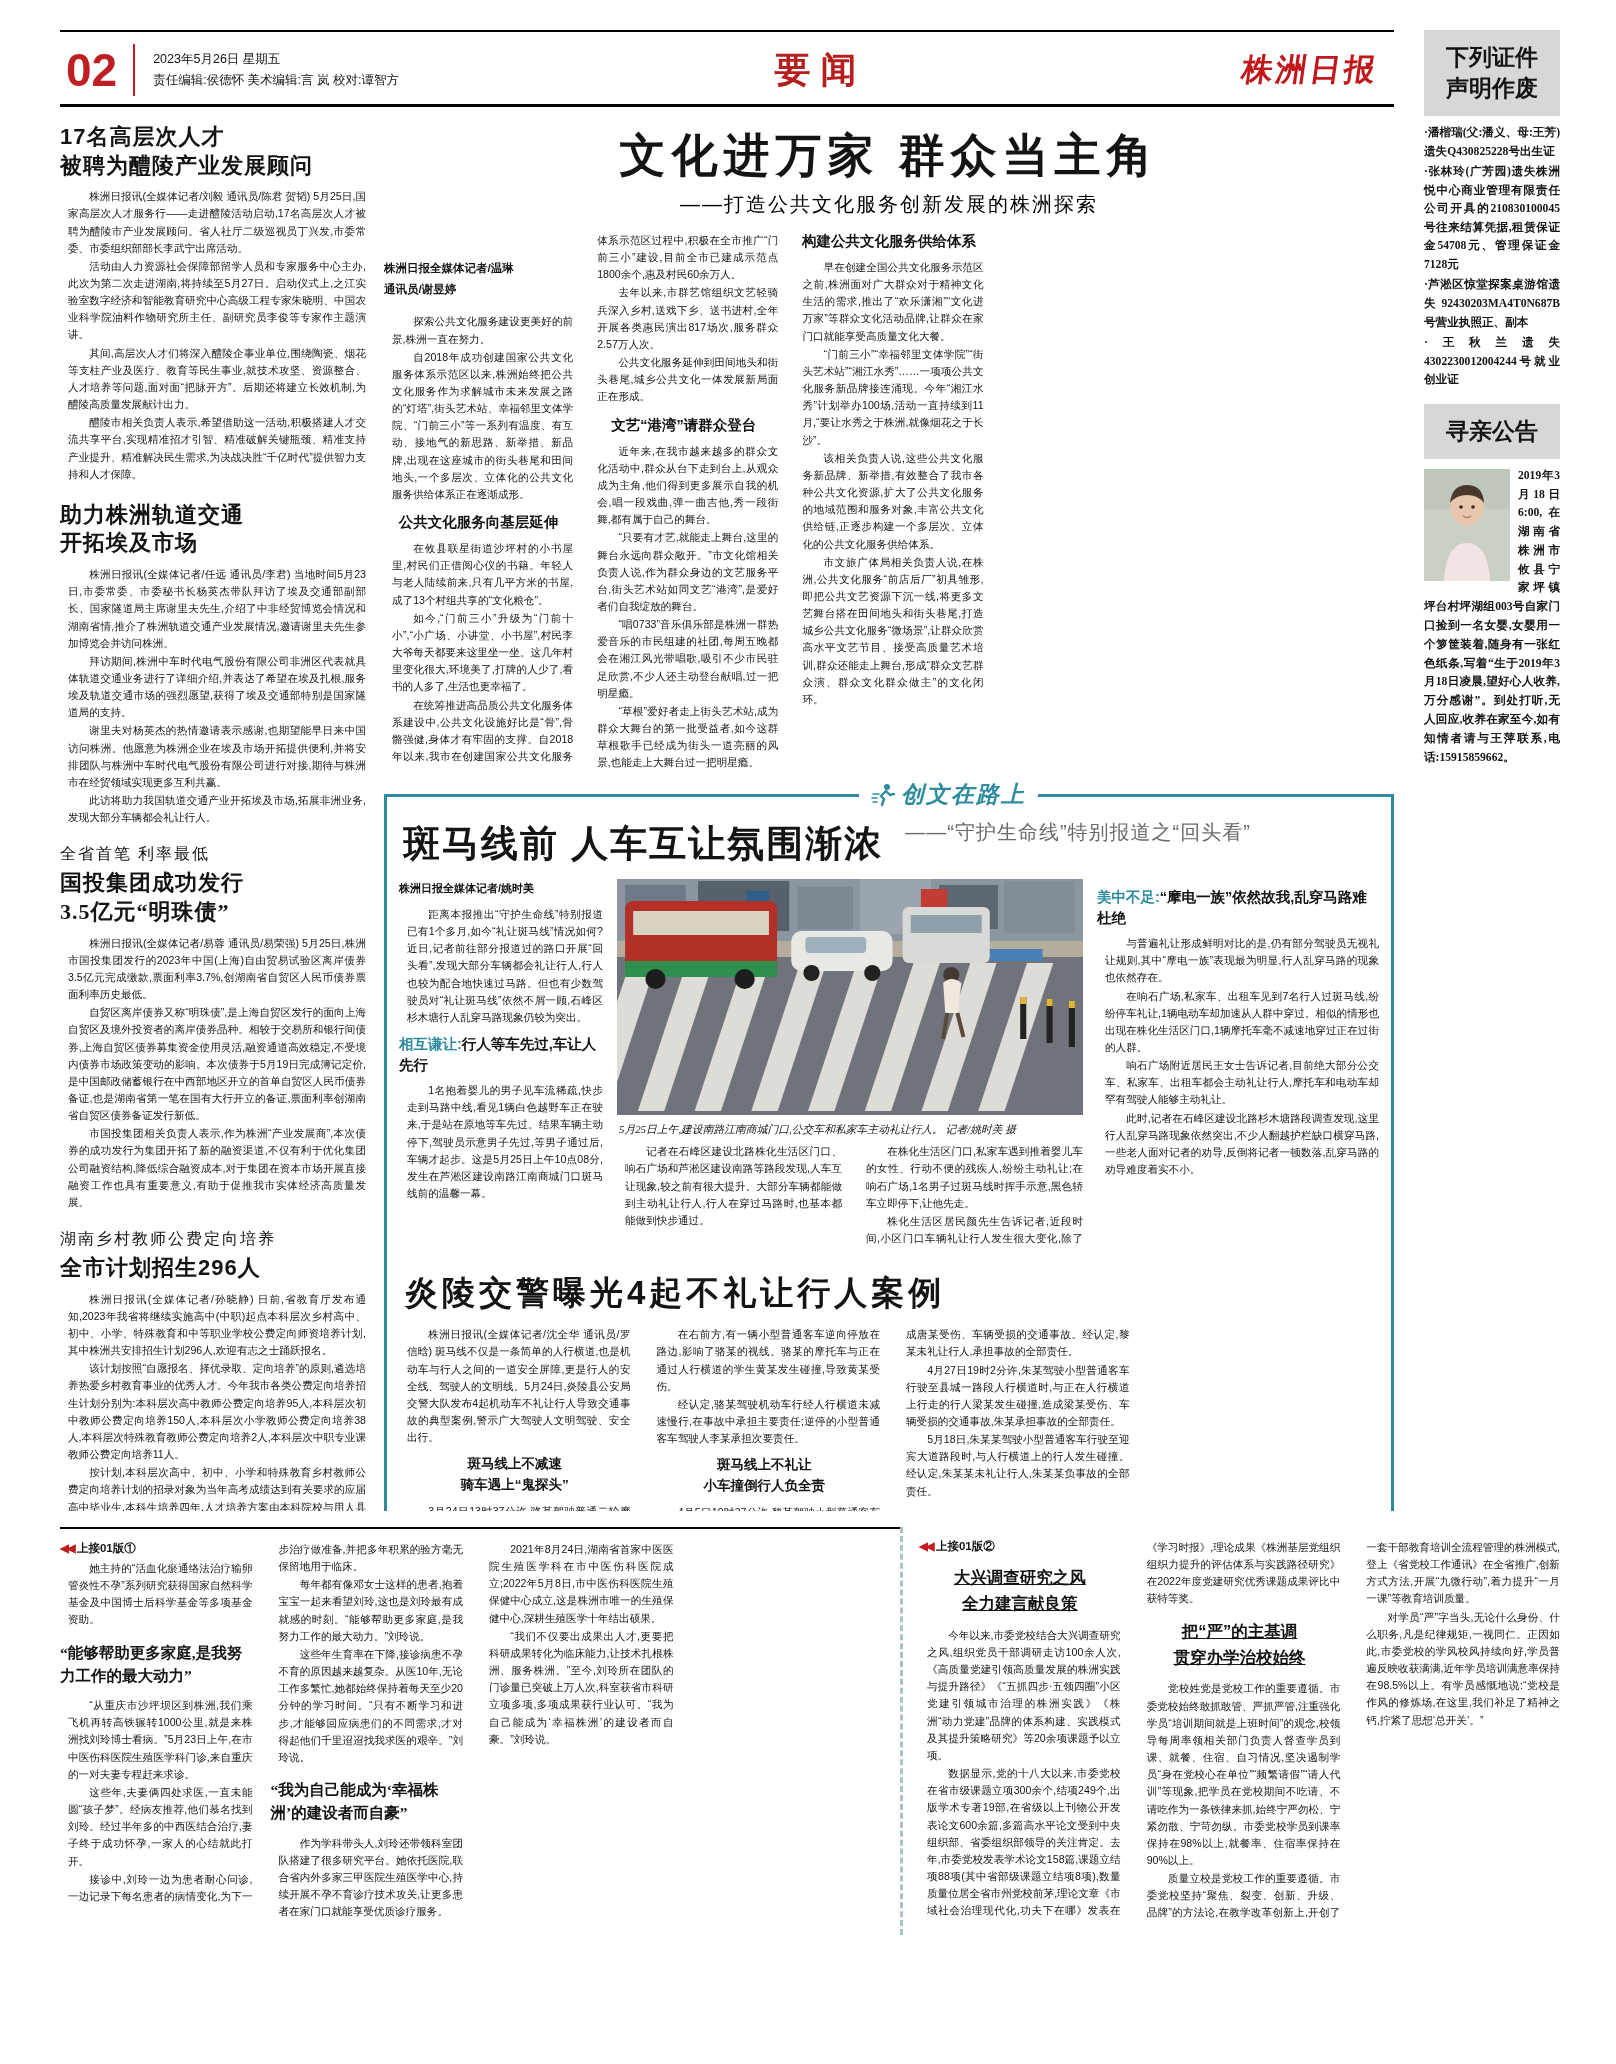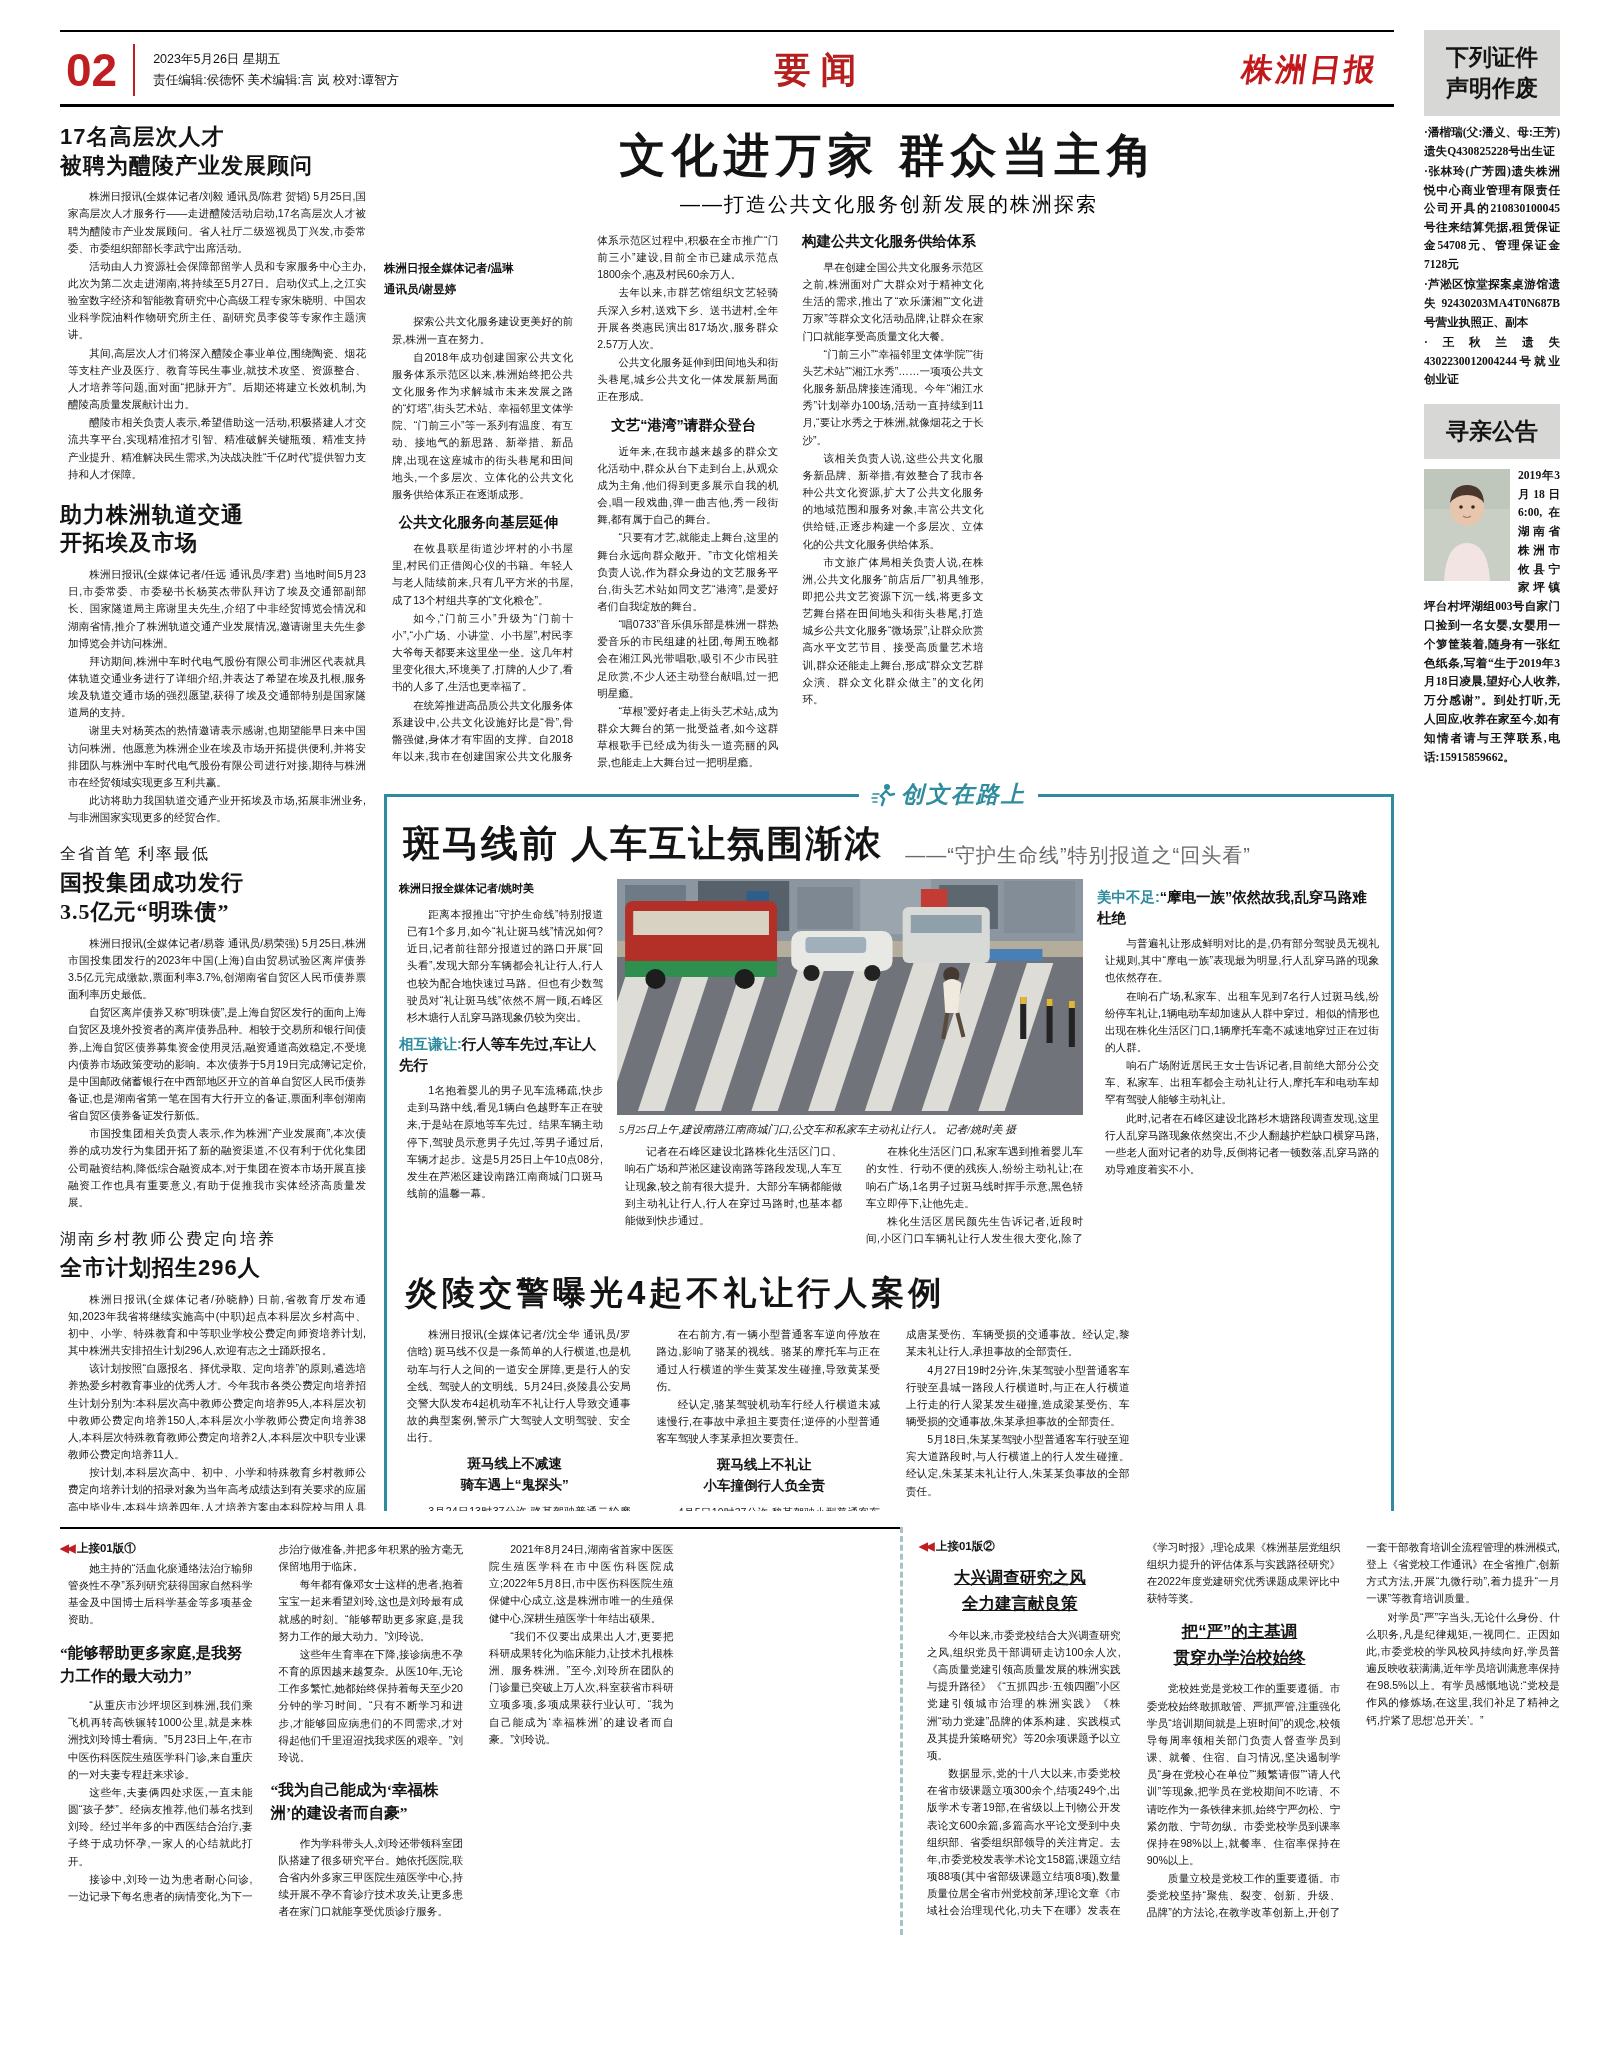--- a/index.html
+++ b/index.html
@@ -35,21 +35,21 @@
   .main-article h1{text-align:center;font-size:46px;letter-spacing:6px;margin:6px 0 4px 0;}
   .main-article .subtitle{text-align:center;font-size:20px;color:#000000;letter-spacing:2px;margin-bottom:14px;}
   .main-cols{column-count:5;column-gap:16px;height:548px;column-fill:auto;overflow:hidden;}
   .byline{font-size:11.5px;font-weight:bold;line-height:1.8;margin:26px 0 14px 0;}
   .sub-h3{font-size:14.5px;text-align:center;font-weight:bold;margin:10px 0 8px 0;}
 
   
   .feature-box{border:3px solid #2e8c9e;margin-top:14px;position:relative;padding:8px 12px 10px 12px;}
   .cw-logo{position:absolute;top:-18px;left:47%;background:#fff;padding:0 12px;display:flex;align-items:center;gap:4px;}
   .cw-logo .cw-text{color:#2e8c9e;font-size:23px;font-weight:bold;font-style:italic;letter-spacing:2px;}
-  .box-headline-row{display:flex;align-items:flex-end;gap:22px;padding:14px 4px 6px 4px;}
+  .box-headline-row{display:flex;align-items:flex-start;gap:22px;padding:14px 4px 6px 4px;}
   .box-headline{font-size:37px;font-weight:bold;letter-spacing:2px;white-space:nowrap;}
   .box-dash{font-size:20px;color:#6a6a6a;letter-spacing:1px;white-space:nowrap;}
   .box-content{display:flex;gap:14px;margin-top:4px;}
   .box-col-left{width:204px;flex:0 0 auto;}
   .box-center{flex:1;min-width:0;}
   .box-col-right{width:282px;flex:0 0 auto;}
   .box-byline{font-size:11px;font-weight:bold;margin:2px 0 10px 0;}
   .teal-sub{font-size:14.5px;font-weight:bold;margin:8px 0 6px 0;line-height:1.45;}
   .teal-sub .lab{color:#2e8c9e;}
   .photo-wrap svg{display:block;width:100%;height:236px;}
@@ -119,21 +119,21 @@
                 <p class="body-p">醴陵市相关负责人表示,希望借助这一活动,积极搭建人才交流共享平台,实现精准招才引智、精准破解关键瓶颈、精准支持产业提升、精准解决民生需求,为决战决胜“千亿时代”提供智力支持和人才保障。</p>
               </div>
           </div>
           <div class="l-article">
             <h2 style="white-space:pre-line">助力株洲轨道交通
 开拓埃及市场</h2>
             <div>
                 <p class="body-p">株洲日报讯(全媒体记者/任远 通讯员/李君) 当地时间5月23日,市委常委、市委秘书长杨英杰带队拜访了埃及交通部副部长、国家隧道局主席谢里夫先生,介绍了中非经贸博览会情况和湖南省情,推介了株洲轨道交通产业发展情况,邀请谢里夫先生参加博览会并访问株洲。</p>
                 <p class="body-p">拜访期间,株洲中车时代电气股份有限公司非洲区代表就具体轨道交通业务进行了详细介绍,并表达了希望在埃及扎根,服务埃及轨道交通市场的强烈愿望,获得了埃及交通部特别是国家隧道局的支持。</p>
                 <p class="body-p">谢里夫对杨英杰的热情邀请表示感谢,也期望能早日来中国访问株洲。他愿意为株洲企业在埃及市场开拓提供便利,并将安排团队与株洲中车时代电气股份有限公司进行对接,期待与株洲市在经贸领域实现更多互利共赢。</p>
-                <p class="body-p">此访将助力我国轨道交通产业开拓埃及市场,拓展非洲业务,与非洲国家实现更多的经贸合作。</p>
+                <p class="body-p">此访将助力我国轨道交通产业开拓埃及市场,拓展非洲业务,发现大部分车辆都会礼让行人。</p>
               </div>
           </div>
           <div class="l-article">
             <div class="kicker">全省首笔  利率最低</div>
             <h2 style="white-space:pre-line;font-family:'Liberation Serif',serif;">国投集团成功发行
 3.5亿元“明珠债”</h2>
             <div>
                 <p class="body-p">株洲日报讯(全媒体记者/易蓉 通讯员/易荣强) 5月25日,株洲市国投集团发行的2023年中国(上海)自由贸易试验区离岸债券3.5亿元完成缴款,票面利率3.7%,创湖南省自贸区人民币债券票面利率历史最低。</p>
                 <p class="body-p">自贸区离岸债券又称“明珠债”,是上海自贸区发行的面向上海自贸区及境外投资者的离岸债券品种。相较于交易所和银行间债券,上海自贸区债券募集资金使用灵活,融资通道高效稳定,不受境内债券市场政策变动的影响。本次债券于5月19日完成簿记定价,是中国邮政储蓄银行在中西部地区开立的首单自贸区人民币债券备证,也是湖南省第一笔在国有大行开立的备证,票面利率创湖南省自贸区债券备证发行新低。</p>
                 <p class="body-p">市国投集团相关负责人表示,作为株洲“产业发展商”,本次债券的成功发行为集团开拓了新的融资渠道,不仅有利于优化集团公司融资结构,降低综合融资成本,对于集团在资本市场开展直接融资工作也具有重要意义,有助于促推我市实体经济高质量发展。</p>

